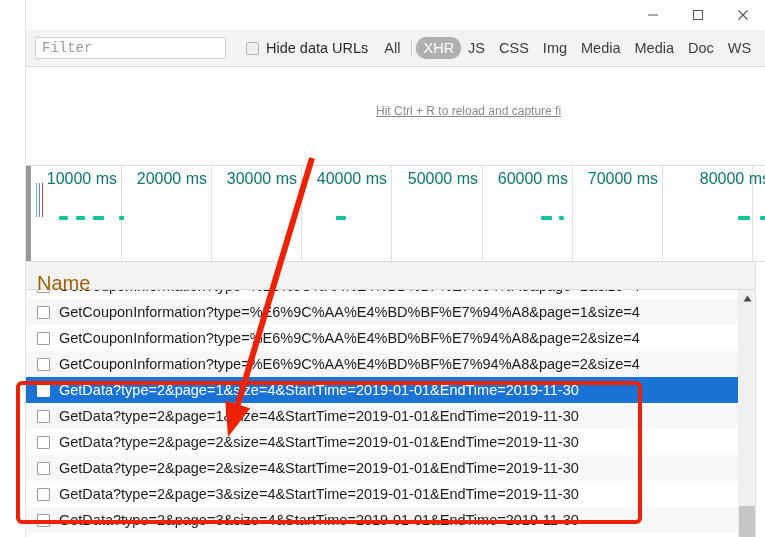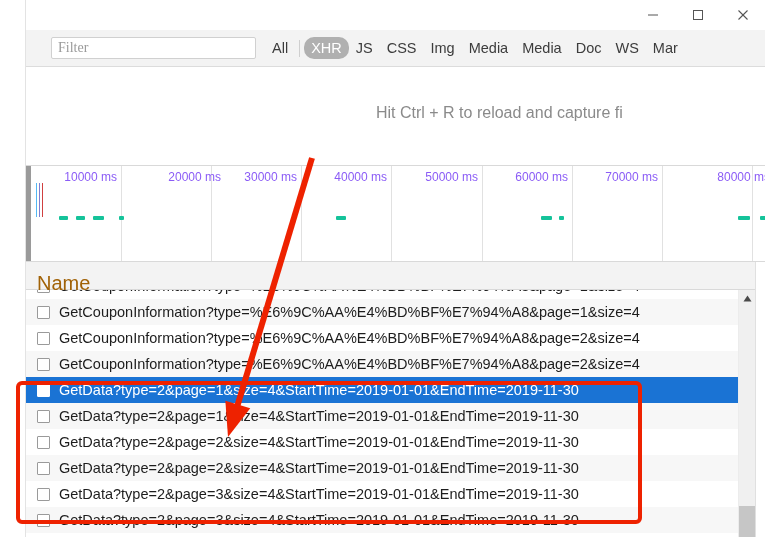--- a/index.html
+++ b/index.html
@@ -72,24 +72,23 @@
   }
   .filter-input {
     width: 205px;
     height: 22px;
     background: #ffffff;
     border: 1px solid #d0d0d0;
     border-radius: 2px;
     font-size: 14px;
     color: #999999;
     padding: 0 6px;
-    font-family: Liberation Serif, serif;
+    font-family: Liberation Mono, monospace;
     outline: none;
     line-height: 20px;
-    margin-left: 16px;
   }
   .filter-input::placeholder { color: #9a9a9a; opacity: 1; }
 
   .hide-data {
     display: flex;
     align-items: center;
     margin-left: 20px;
     gap: 7px;
   }
   .cb {
@@ -134,23 +133,24 @@
   .hint-area {
     position: absolute;
     left: 26px; top: 67px;
     width: 739px; height: 98px;
     background: #ffffff;
   }
   .hint-text {
     position: absolute;
     left: 350px;
     top: 37px;
-    font-size: 16px;
+    font-size: 12px;
     color: #8a8a8a;
     white-space: nowrap;
+    text-decoration: underline;
   }
 
   
   .overview {
     position: absolute;
     left: 26px; top: 165px;
     width: 739px; height: 97px;
     background: #ffffff;
     border-top: 1px solid #d9d9d9;
     border-bottom: 1px solid #d9d9d9;
@@ -165,22 +165,22 @@
   .ov-div {
     position: absolute;
     top: 0;
     width: 1px;
     height: 96px;
     background: #e1e1e1;
   }
   .ov-label {
     position: absolute;
     top: 4px;
-    font-size: 12px;
-    color: #8b5cf6;
+    font-size: 16px;
+    color: #0f766e;
     white-space: nowrap;
     transform: translateX(-100%);
     padding-right: 4px;
   }
   .ov-bar {
     position: absolute;
     height: 4px;
     background: #15c39a;
     border-radius: 1px;
   }
@@ -326,20 +326,24 @@
       </div>
     </div>
   </div>
 
   <div class="left-gutter">
     <div class="left-gutter-inner"></div>
   </div>
 
   <div class="toolbar">
     <input class="filter-input" type="text" placeholder="Filter" value="" style="">
+    <div class="hide-data">
+      <span class="cb"></span>
+      <span class="hide-data-label">Hide data URLs</span>
+    </div>
     <div class="type-filters">
       <span class="type-chip">All</span>
       <span class="chip-sep"></span>
       <span class="type-chip active">XHR</span>
       <span class="type-chip">JS</span>
       <span class="type-chip">CSS</span>
       <span class="type-chip">Img</span>
       <span class="type-chip">Media</span>
       <span class="type-chip">Media</span>
       <span class="type-chip">Doc</span>
@@ -351,21 +355,21 @@
   <div class="hint-area">
     <div class="hint-text">Hit Ctrl + R to reload and capture fi</div>
   </div>
 
   <div class="overview">
     <div class="ov-handle"></div>
     <div id="ov-dyn">
         <div class="ov-div" style="left: 95px;"></div>
         <div class="ov-label" style="left: 95px;">10000 ms</div>
         <div class="ov-div" style="left: 185px;"></div>
-        <div class="ov-label" style="left: 199px;">20000 ms</div>
+        <div class="ov-label" style="left: 185px;">20000 ms</div>
         <div class="ov-div" style="left: 275px;"></div>
         <div class="ov-label" style="left: 275px;">30000 ms</div>
         <div class="ov-div" style="left: 365px;"></div>
         <div class="ov-label" style="left: 365px;">40000 ms</div>
         <div class="ov-div" style="left: 456px;"></div>
         <div class="ov-label" style="left: 456px;">50000 ms</div>
         <div class="ov-div" style="left: 546px;"></div>
         <div class="ov-label" style="left: 546px;">60000 ms</div>
         <div class="ov-div" style="left: 636px;"></div>
         <div class="ov-label" style="left: 636px;">70000 ms</div>

